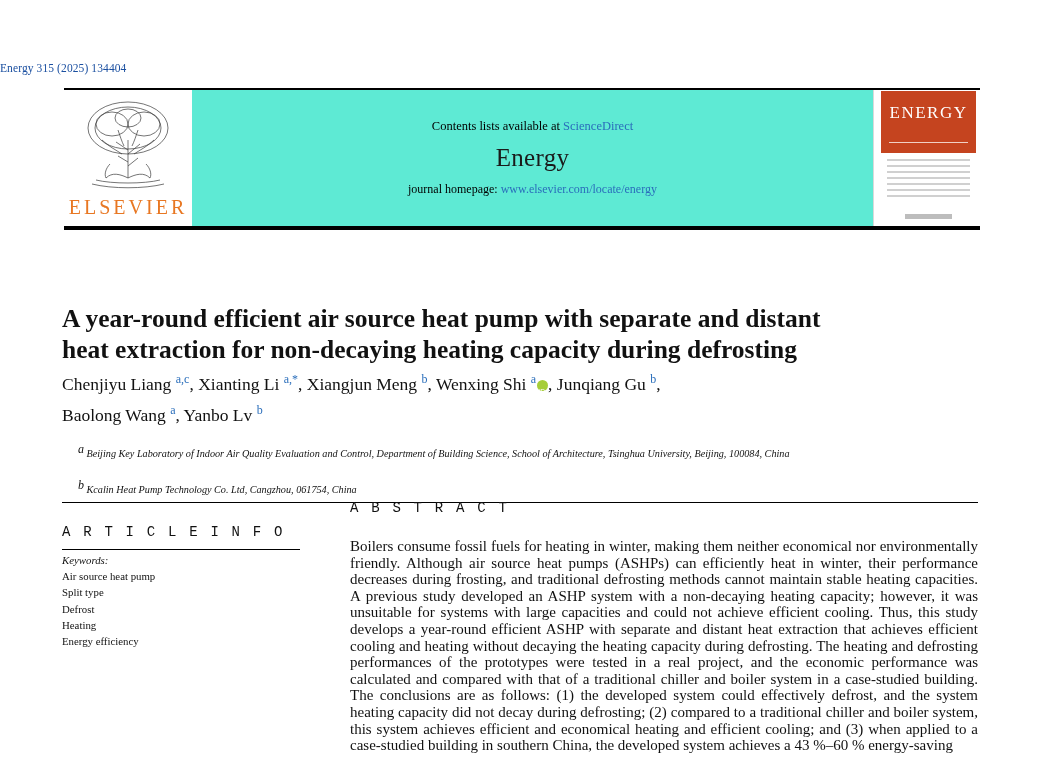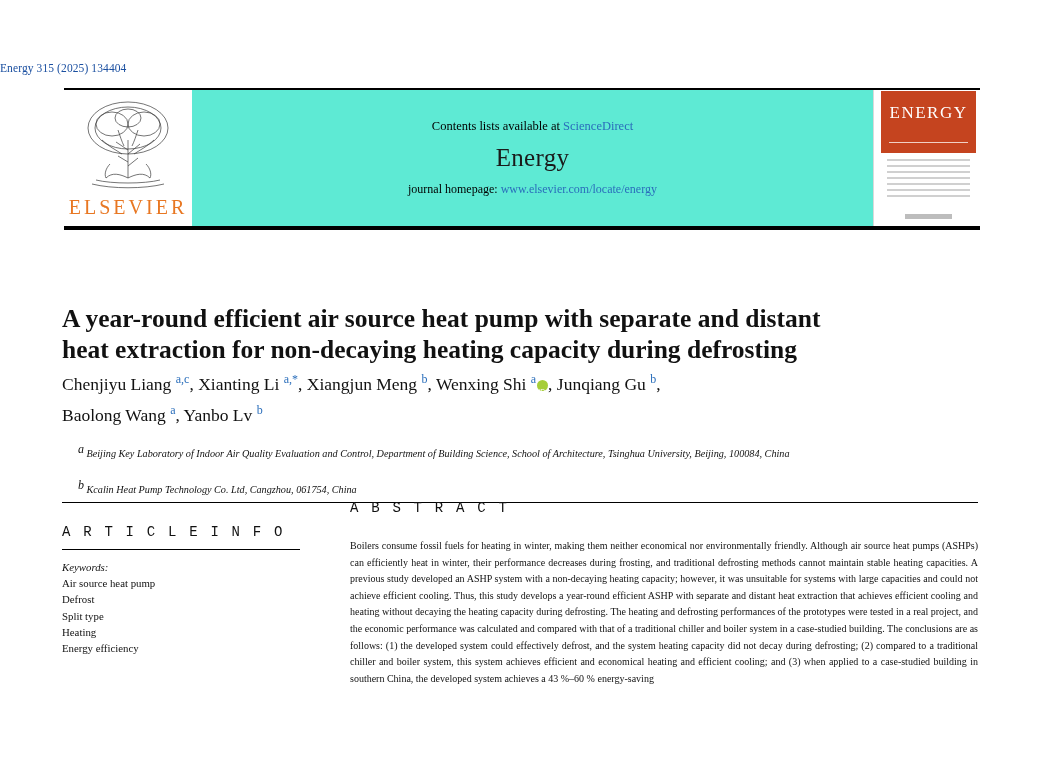--- a/index.html
+++ b/index.html
@@ -252,37 +252,37 @@
     font-family: Liberation Mono, monospace;
     color: #111;
   }
   .info-rule2 {
     margin-top: 9px;
     width: 238px;
     height: 1px;
     background: #000;
   }
   .keywords {
-    margin-top: 9px;
+    margin-top: 2px;
     font-size: 10.8px;
     line-height: 16.2px;
     color: #111;
   }
   .kw-head { font-style: italic; }
 
   
   .abstract-col {
     position: absolute;
     top: 500px;
     left: 350px;
     width: 628px;
   }
   .abstract-body {
     margin-top: 22px;
-    font-size: 10px;
+    font-size: 15px;
     line-height: 16.6px;
     text-align: justify;
     color: #111;
   }
 </style>
 </head>
 <body>
 
 <div class="page">
 
@@ -368,22 +368,22 @@
   </div>
 
   <div class="info-rule"></div>
 
   <div class="article-info">
     <div class="section-head">A R T I C L E   I N F O</div>
     <div class="info-rule2"></div>
     <div class="keywords">
       <div class="kw-head">Keywords:</div>
       <div>Air source heat pump</div>
+      <div>Split type</div>
       <div>Defrost</div>
-      <div>Split type</div>
       <div>Heating</div>
       <div>Energy efficiency</div>
     </div>
   </div>
 
   <div class="abstract-col">
     <div class="section-head">A B S T R A C T</div>
     <div class="abstract-body">Boilers consume fossil fuels for heating in winter, making them neither economical nor environmentally friendly. Although air source heat pumps (ASHPs) can efficiently heat in winter, their performance decreases during frosting, and traditional defrosting methods cannot maintain stable heating capacities. A previous study developed an ASHP system with a non-decaying heating capacity; however, it was unsuitable for systems with large capacities and could not achieve efficient cooling. Thus, this study develops a year-round efficient ASHP with separate and distant heat extraction that achieves efficient cooling and heating without decaying the heating capacity during defrosting. The heating and defrosting performances of the prototypes were tested in a real project, and the economic performance was calculated and compared with that of a traditional chiller and boiler system in a case-studied building. The conclusions are as follows: (1) the developed system could effectively defrost, and the system heating capacity did not decay during defrosting; (2) compared to a traditional chiller and boiler system, this system achieves efficient and economical heating and efficient cooling; and (3) when applied to a case-studied building in southern China, the developed system achieves a 43 %–60 % energy-saving</div>
   </div>
 

